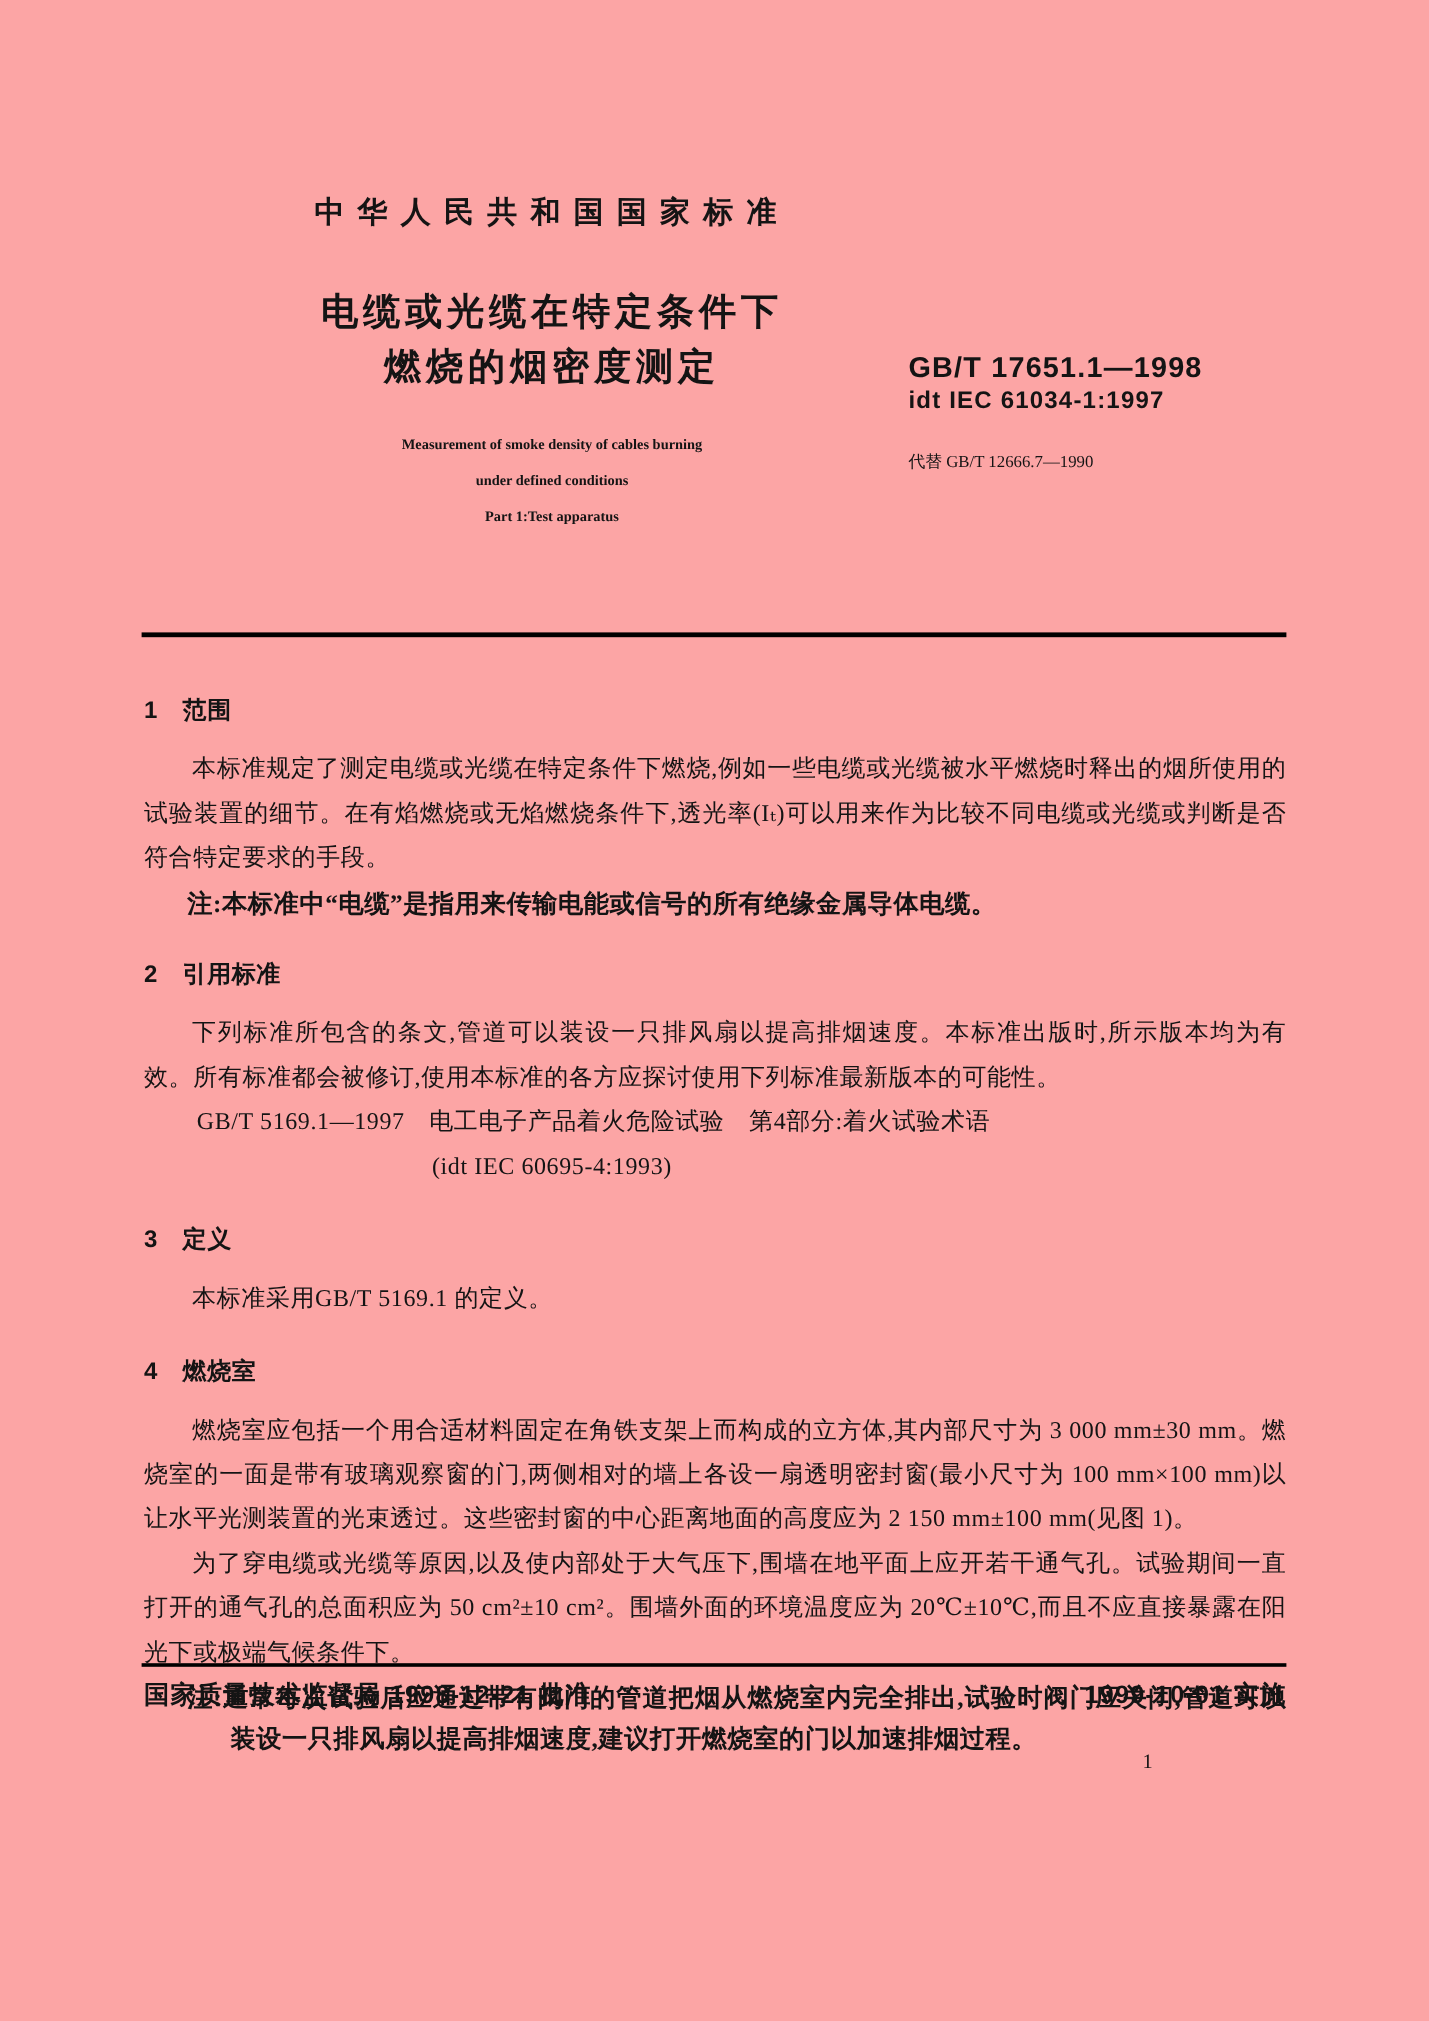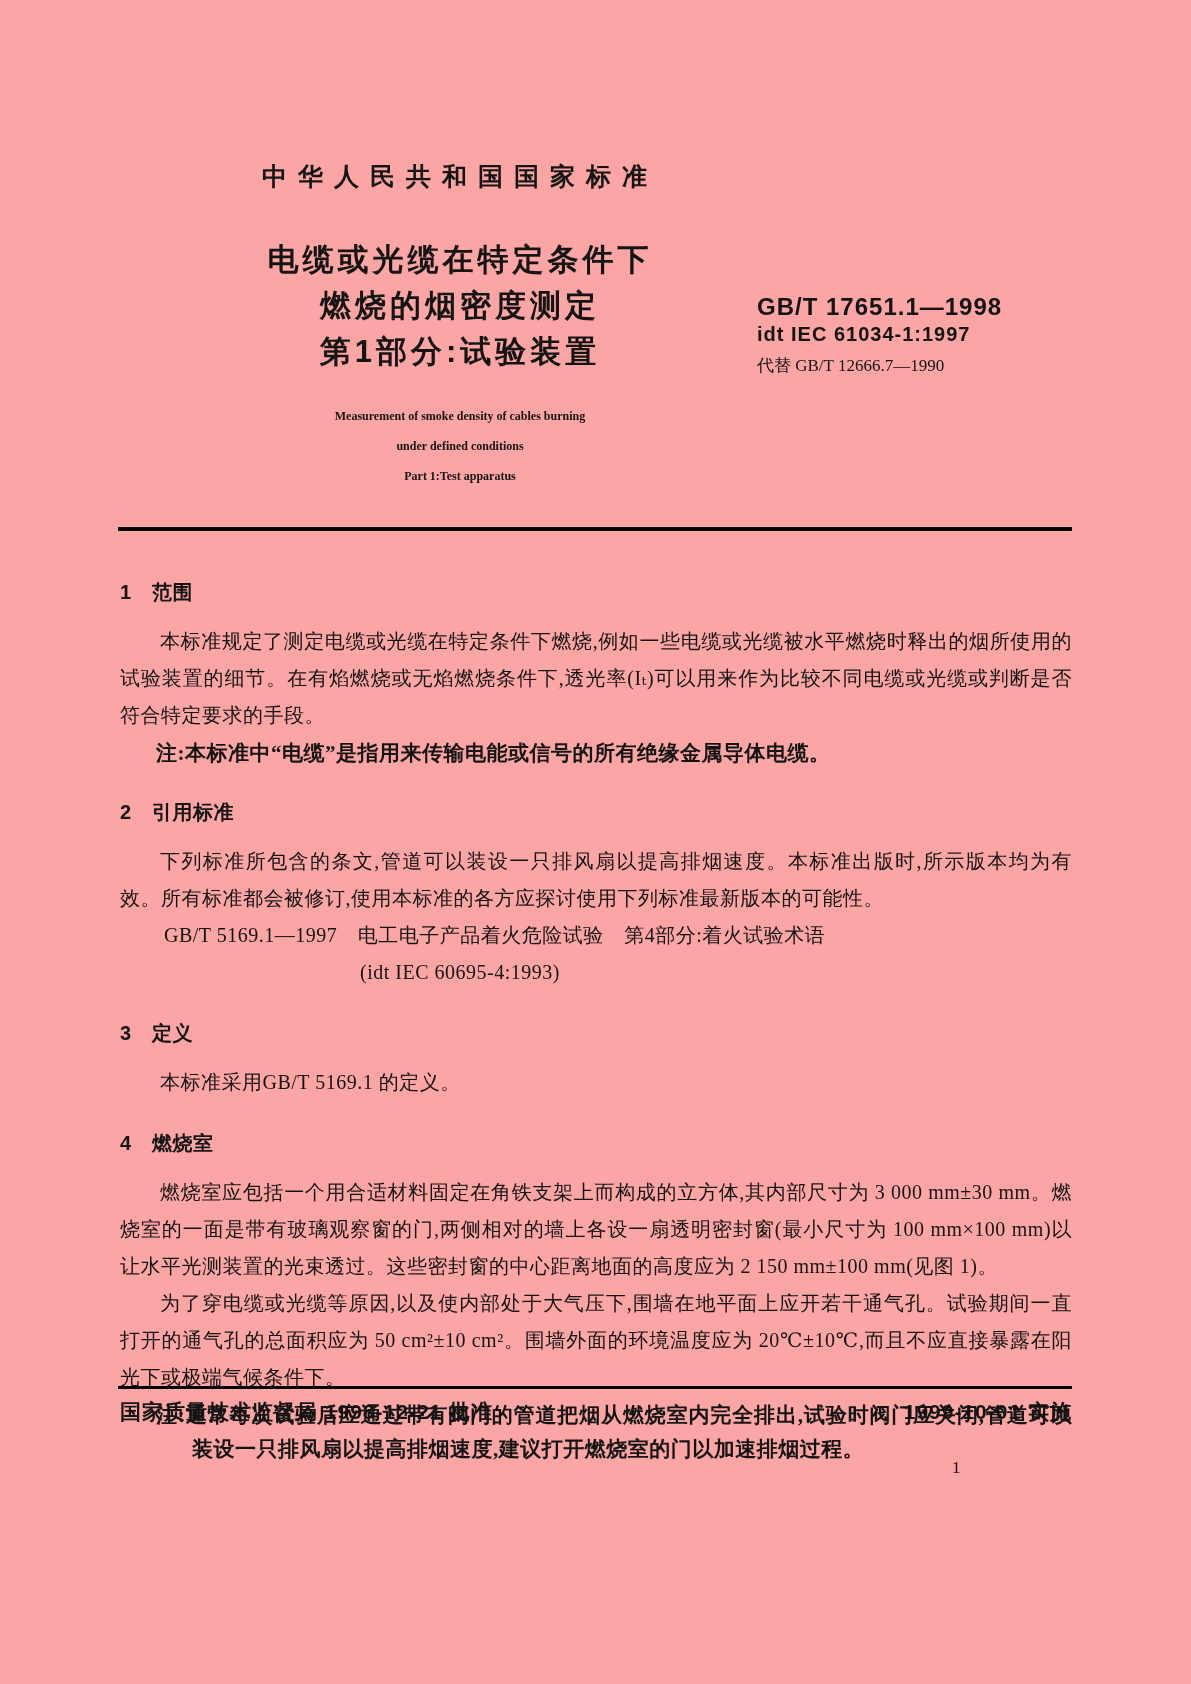--- a/index.html
+++ b/index.html
@@ -43,22 +43,22 @@
     font-family:"Liberation Sans","DejaVu Sans",sans-serif;
     font-size:24px; font-weight:bold; letter-spacing:1px;
     line-height:28px;
   }
   .std-no2 {
     font-family:"Liberation Sans","DejaVu Sans",sans-serif;
     font-size:20px; font-weight:bold; letter-spacing:1px;
     line-height:26px;
   }
   .replaces {
-    margin-top:8px;
-    font-size:17px; line-height:22px;
+    margin-top:28px;
+    font-size:14px; line-height:22px;
   }
 
   
   .rule-top {
     position:absolute; left:118px; top:527px; width:954px; height:4px;
     background:#000;
   }
   .rule-footer {
     position:absolute; left:118px; top:1386px; width:954px; height:3px;
     background:#000;
@@ -103,21 +103,20 @@
 </head>
 <body>
 
 <div class="page">
 
   <div class="header-left">
     <div class="std-label">中华人民共和国国家标准</div>
     <div class="title-cn">
       <div>电缆或光缆在特定条件下</div>
       <div>燃烧的烟密度测定</div>
-      <div>第1部分:试验装置</div>
     </div>
     <div class="title-en">
       <div>Measurement of smoke density of cables burning</div>
       <div>under defined conditions</div>
       <div>Part 1:Test apparatus</div>
     </div>
   </div>
 
   <div class="std-no-block">
     <div class="std-no1">GB/T 17651.1—1998</div>

